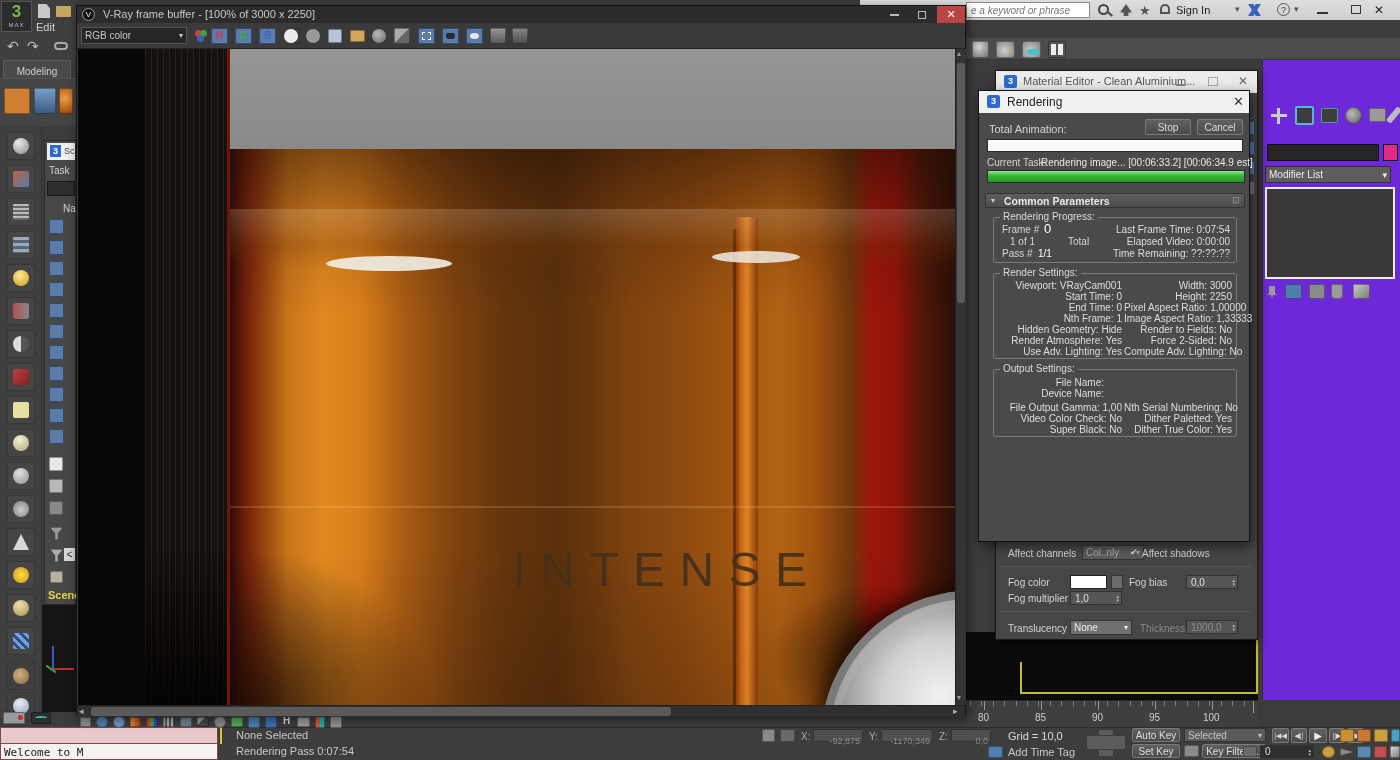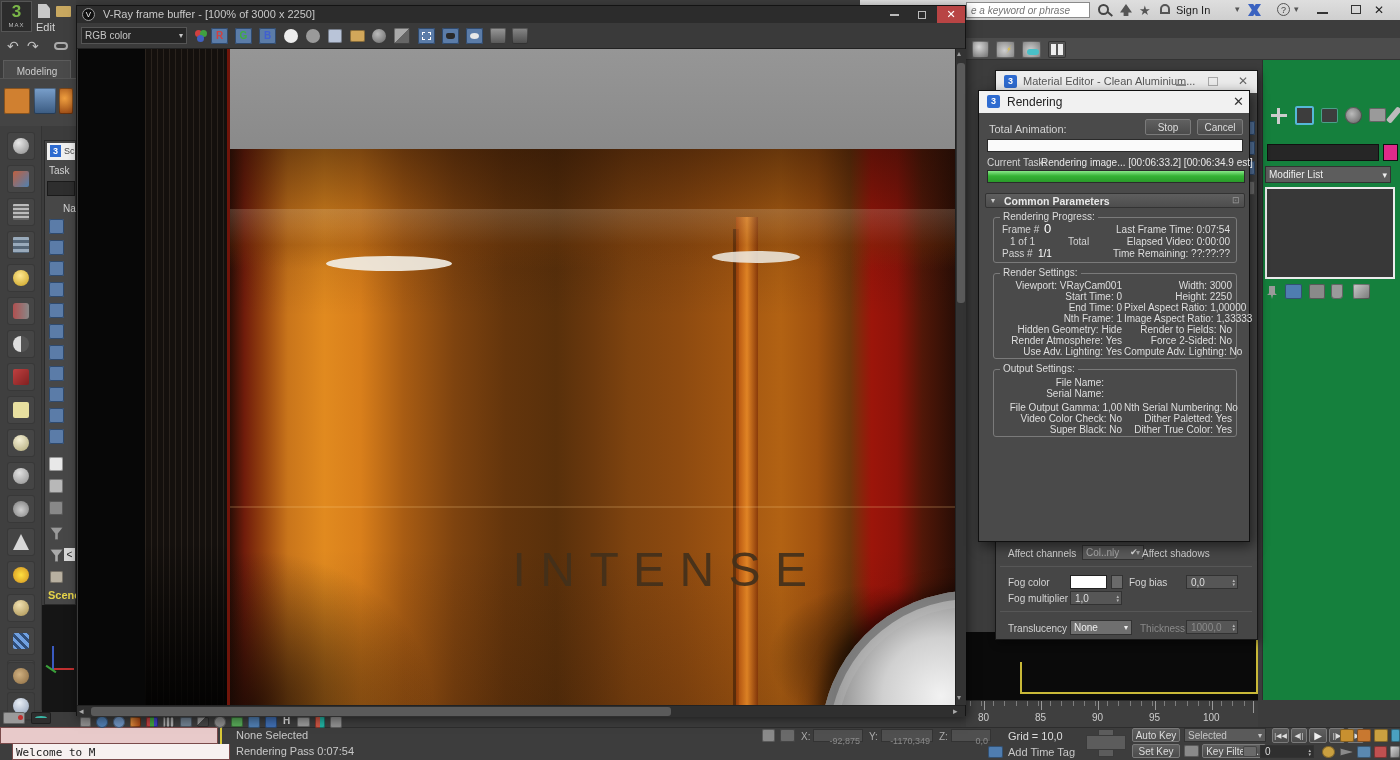--- a/index.html
+++ b/index.html
@@ -175,21 +175,21 @@
   <span class="chip" style="left:1022px;top:41px;width:19px;height:17px;background:radial-gradient(circle at 45% 55%,#cfcfcf,#777)"></span>
   <span class="abs" style="left:1027px;top:49px;width:12px;height:6px;background:#49c0c8;border-radius:4px"></span>
   <span class="chip" style="left:1048px;top:41px;width:18px;height:17px;background:#555;box-shadow:inset 0 0 0 1px #333"></span>
   <span class="abs" style="left:1051px;top:44px;width:12px;height:11px;background:repeating-linear-gradient(90deg,#eee 0 5px,#555 5px 7px),repeating-linear-gradient(180deg,#eee 0 4px,#555 4px 6px)"></span>
 
   <div class="abs" style="left:966px;top:632px;width:292px;height:68px;background:#0a0a0a"></div>
   <span class="abs" style="left:1020px;top:692px;width:238px;height:2px;background:#c8b838"></span>
   <span class="abs" style="left:1020px;top:662px;width:2px;height:32px;background:#c8b838"></span>
   <span class="abs" style="left:1256px;top:638px;width:2px;height:56px;background:#c8b838"></span>
 
-  <div class="abs" style="left:1262px;top:60px;width:138px;height:640px;background:#15803d;border-left:1px solid #2e2e2e">
+  <div class="abs" style="left:1262px;top:60px;width:138px;height:640px;background:#6d28d9;border-left:1px solid #2e2e2e">
     <span class="abs" style="left:8px;top:54px;width:16px;height:3px;background:#ccc"></span>
     <span class="abs" style="left:14px;top:48px;width:3px;height:16px;background:#ccc"></span>
     <span class="chip" style="left:32px;top:46px;width:19px;height:19px;background:#3d3d3d;box-shadow:inset 0 0 0 2px #55b8d8"></span>
     <span class="chip" style="left:58px;top:48px;width:17px;height:15px;background:#3d3d3d;box-shadow:inset 0 0 0 1px #4aa08a"></span>
     <span class="chip" style="left:82px;top:47px;width:17px;height:17px;background:radial-gradient(circle at 40% 40%,#bbb,#555);border-radius:50%"></span>
     <span class="chip" style="left:106px;top:48px;width:17px;height:14px;background:#9a9a9a"></span>
     <span class="abs" style="left:128px;top:46px;width:6px;height:18px;background:#bbb;transform:rotate(40deg);border-radius:2px"></span>
     <div class="abs" style="left:4px;top:84px;width:112px;height:17px;background:#262626;border:1px solid #111"></div>
     <span class="abs" style="left:120px;top:84px;width:15px;height:17px;background:#e02a8a;border:1px solid #111"></span>
     <div class="abs ddl" style="left:2px;top:106px;width:126px;height:17px;background:#5d5d5d;color:#eee">
@@ -217,21 +217,21 @@
 
   <div class="abs" style="left:0;top:727px;width:1400px;height:33px;background:#3d3d3d;border-top:1px solid #2d2d2d"></div>
 
   <span class="chip" style="left:3px;top:712px;width:22px;height:12px;background:#9a9a9a"></span>
   <span class="abs" style="left:18px;top:715px;width:5px;height:5px;background:#c03030;border-radius:50%"></span>
   <span class="chip" style="left:31px;top:712px;width:20px;height:12px;background:#2e2e2e"></span>
   <span class="abs" style="left:35px;top:716px;width:12px;height:4px;border-top:2px solid #3ab8a8;border-radius:50%"></span>
   <span class="abs" style="left:220px;top:702px;width:2px;height:42px;background:#d8c838"></span>
 
   <div class="abs" style="left:0;top:727px;width:218px;height:17px;background:#e8caca;border:1px solid #7a4a4a"></div>
-  <div class="abs" style="left:12px;top:744px;width:218px;height:16px;background:#f7f1f0;border:1px solid #7a4a4a;border-top:none">
+  <div class="abs" style="left:0;top:744px;width:218px;height:16px;background:#f7f1f0;border:1px solid #7a4a4a;border-top:none">
     <span style="position:absolute;left:3px;top:2px;font:11px 'DejaVu Sans Mono',monospace;color:#1a1a1a">Welcome to M</span>
   </div>
 
   <span class="abs t" style="left:236px;top:729px;color:#c8c8c8">None Selected</span>
   <span class="abs t" style="left:236px;top:745px;color:#c8c8c8">Rendering Pass 0:07:54</span>
 
   <span class="chip" style="left:762px;top:729px;width:13px;height:13px;background:#8a8a8a"></span>
   <span class="chip" style="left:780px;top:729px;width:15px;height:13px;background:#6a6a6a"></span>
   <span class="abs t10" style="left:801px;top:731px;color:#aaa">X:</span>
   <div class="abs" style="left:813px;top:729px;width:50px;height:13px;background:#4f4f4f;border:1px solid #333;text-align:right">
@@ -496,21 +496,21 @@
       <div class="rrow">Image Aspect Ratio: 1,33333</div>
       <div class="rrow">Render to Fields: No</div>
       <div class="rrow">Force 2-Sided: No</div>
       <div class="rrow">Compute Adv. Lighting: No</div>
     </div>
   </div>
 
   <div class="grp" style="left:14px;top:278px;width:244px;height:68px">
     <span class="grplbl">Output Settings:</span>
     <div class="abs rrow" style="left:4px;top:7px;width:106px">File Name:</div>
-    <div class="abs rrow" style="left:4px;top:18px;width:106px">Serial Name:</div>
+    <div class="abs rrow" style="left:4px;top:18px;width:106px">Device Name:</div>
     <div class="abs" style="left:4px;top:32px;width:124px;text-align:right">
       <div class="lrow">File Output Gamma: 1,00</div>
       <div class="lrow">Video Color Check: No</div>
       <div class="lrow">Super Black: No</div>
     </div>
     <div class="abs" style="left:130px;top:32px;width:108px;text-align:right">
       <div class="rrow">Nth Serial Numbering: No</div>
       <div class="rrow">Dither Paletted: Yes</div>
       <div class="rrow">Dither True Color: Yes</div>
     </div>

